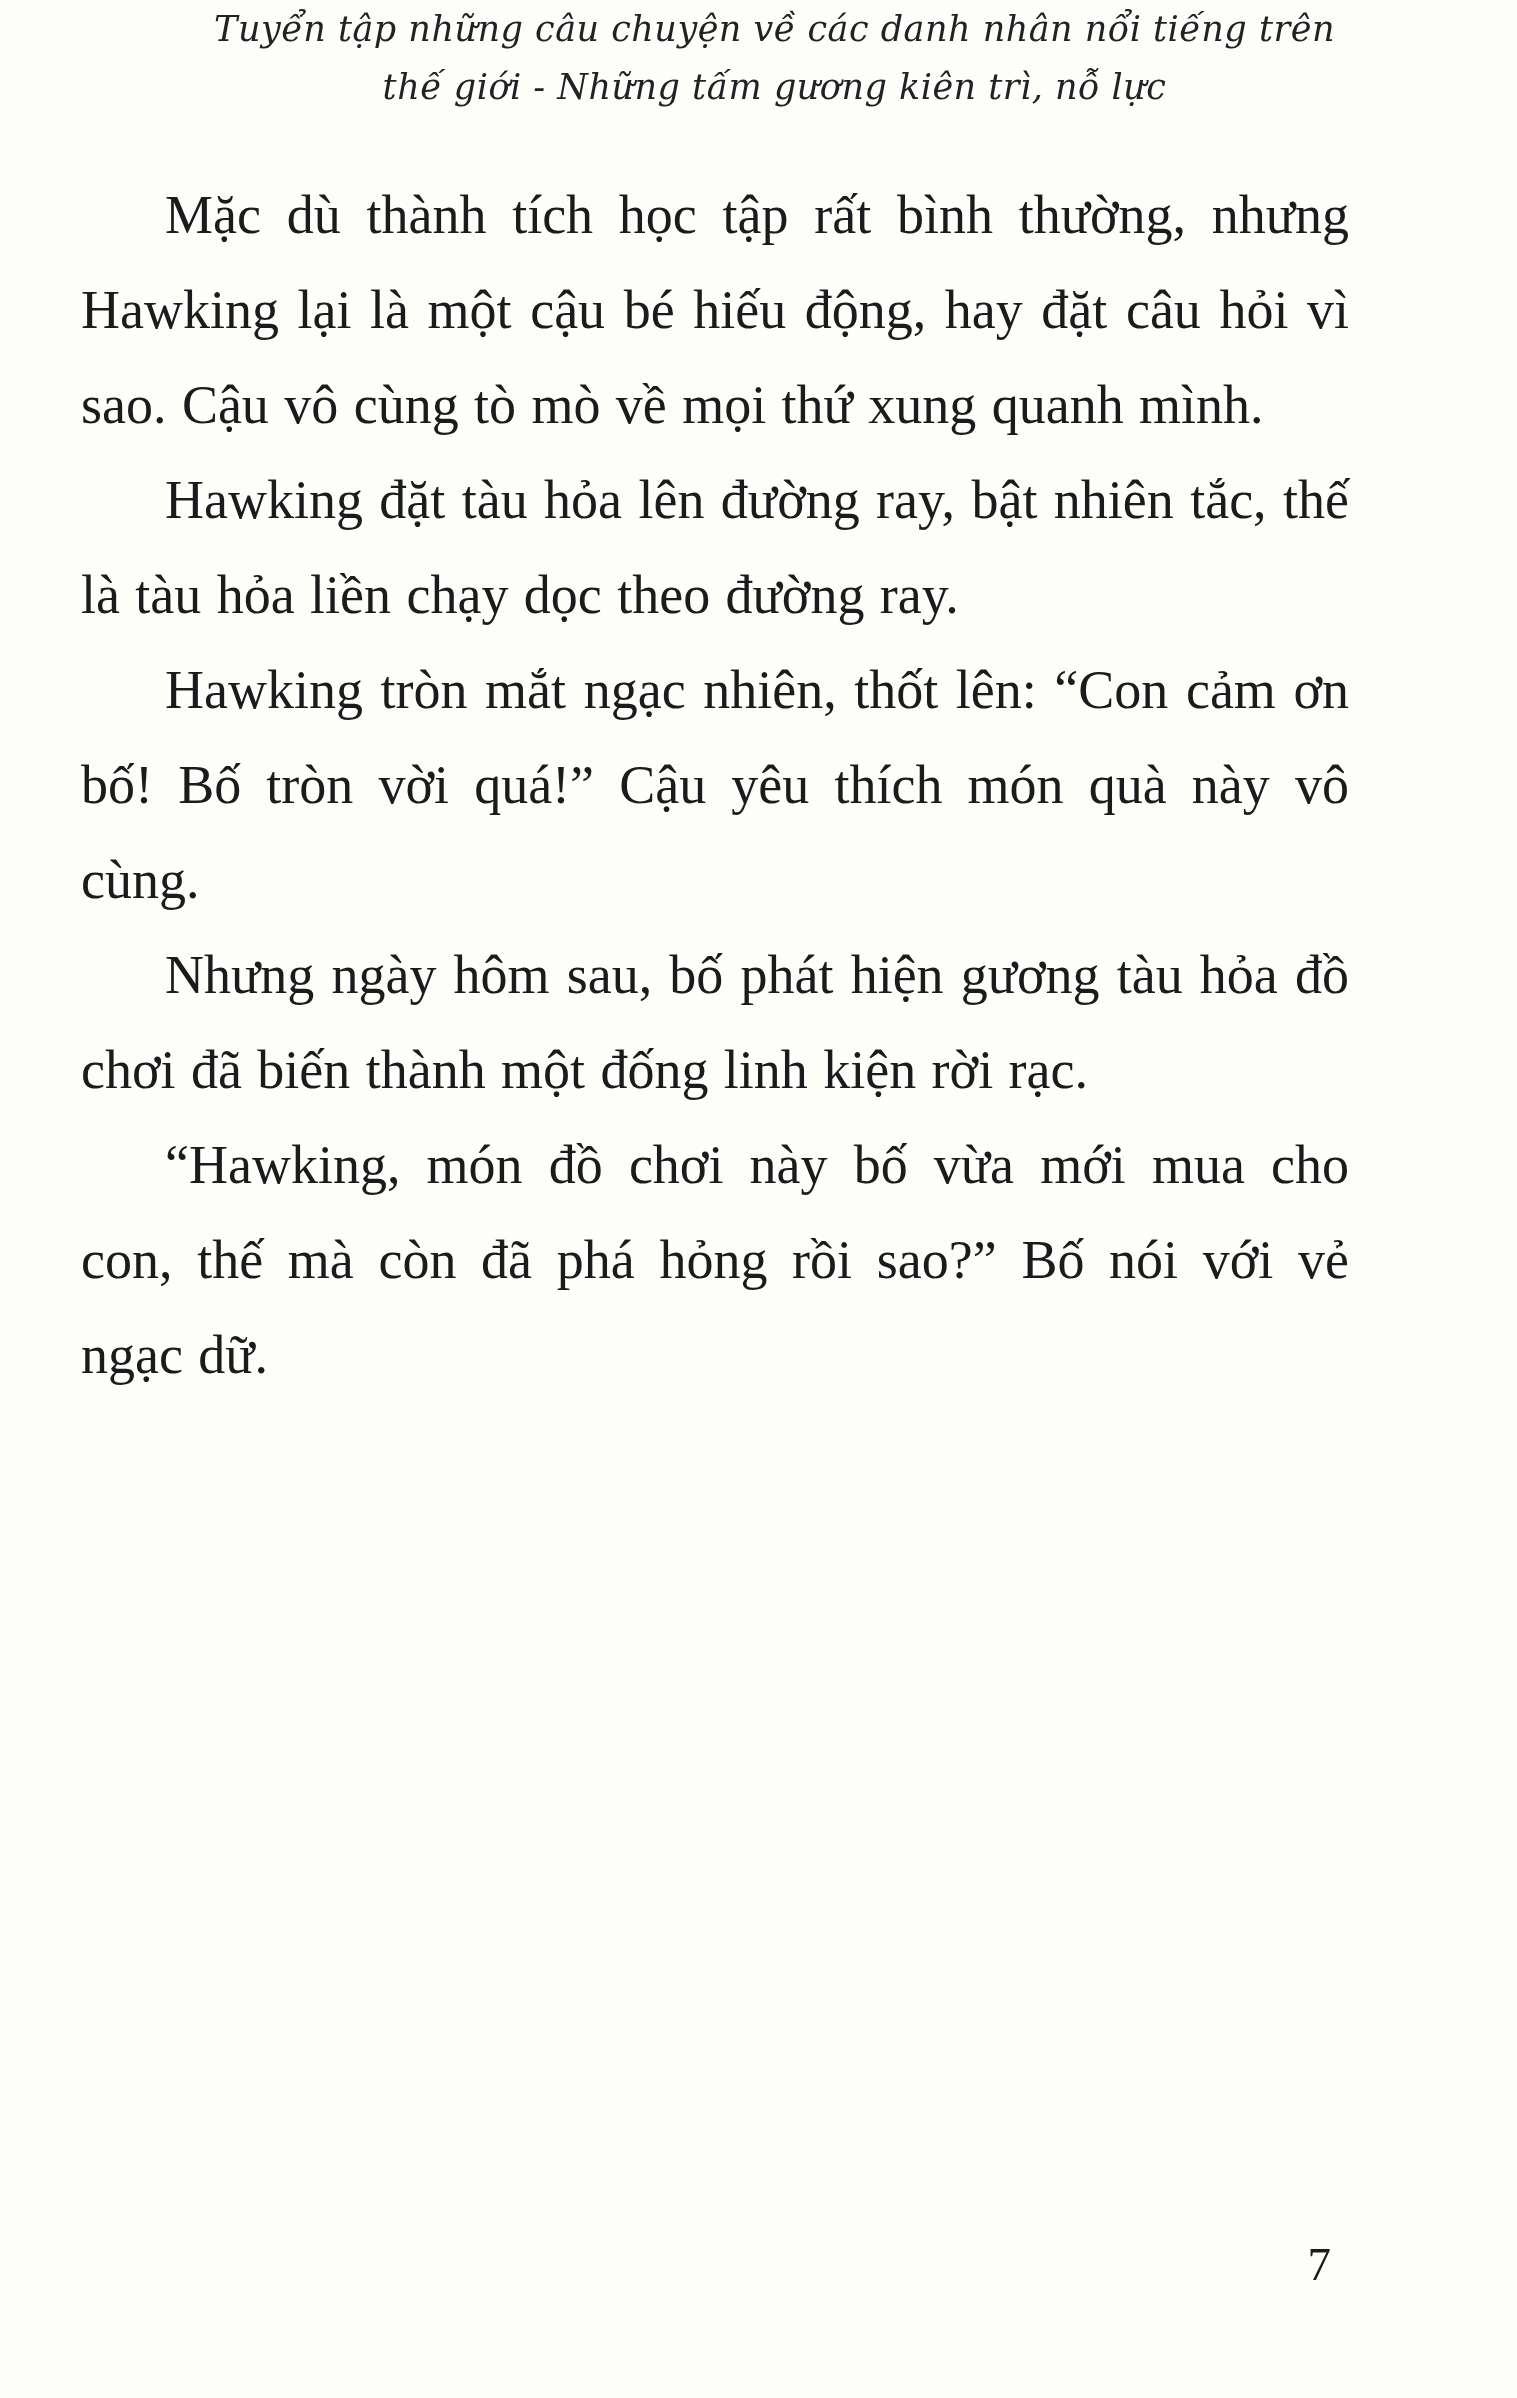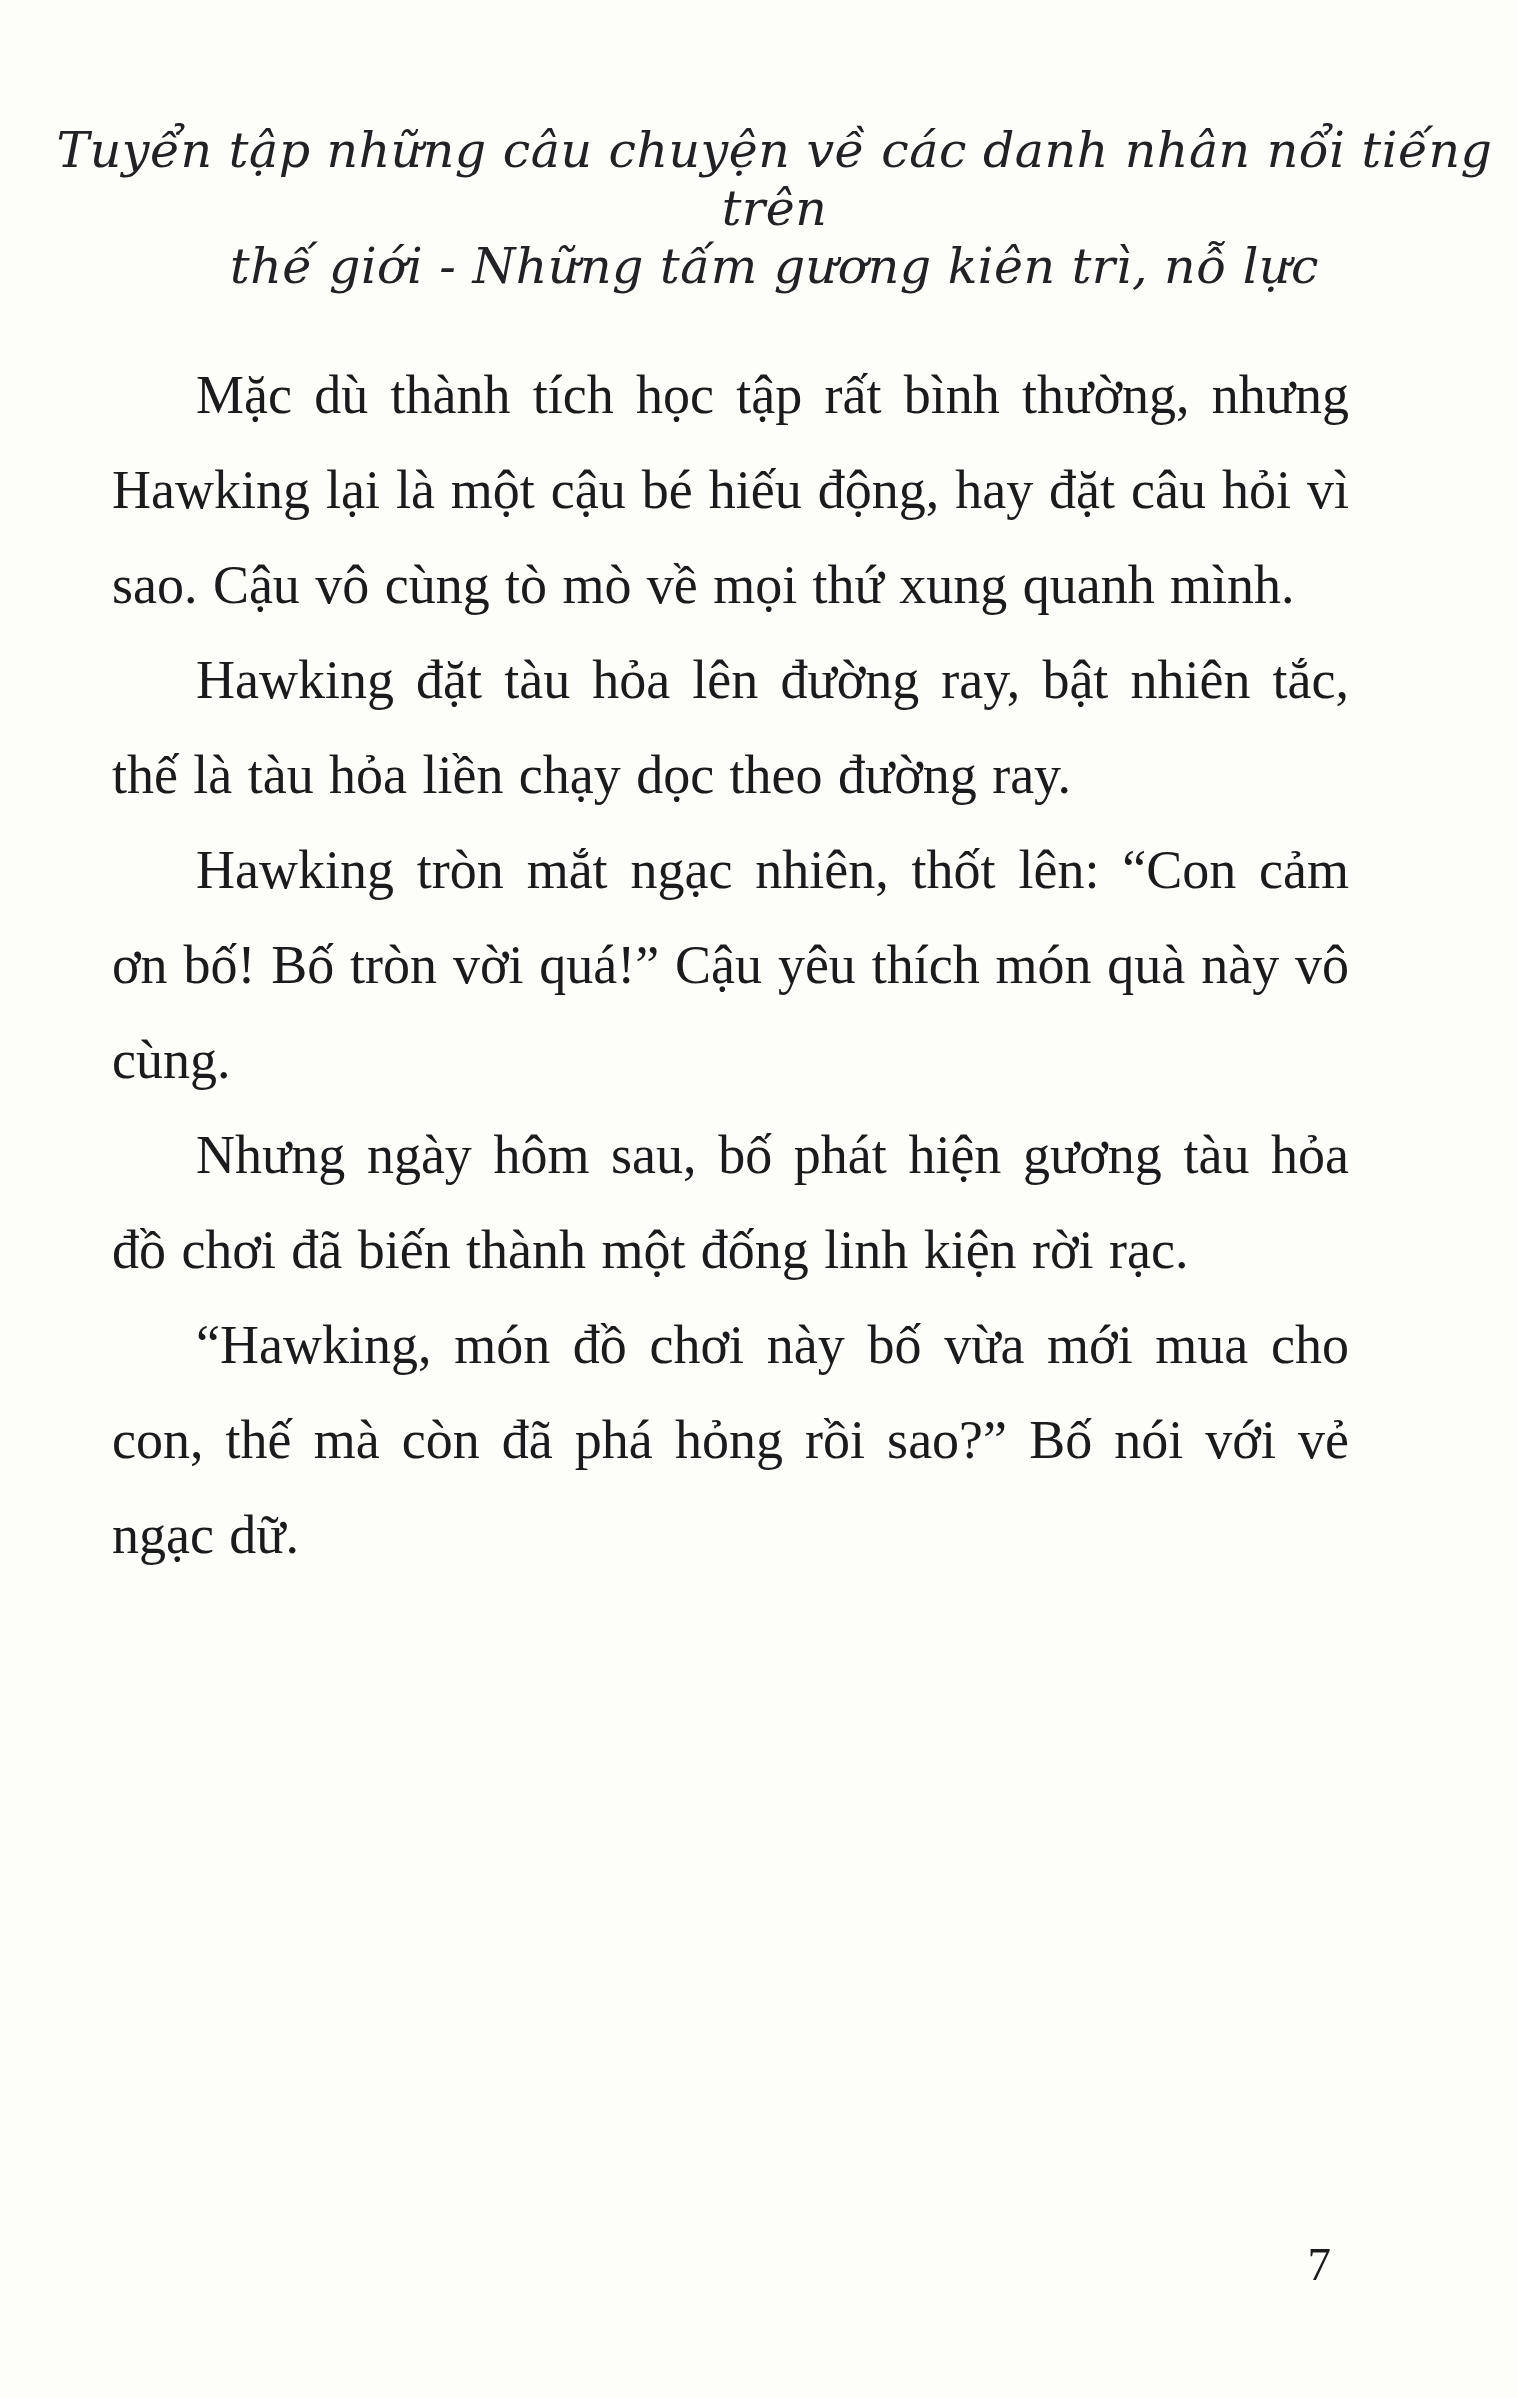--- a/index.html
+++ b/index.html
@@ -12,32 +12,31 @@
     width: 1518px;
     height: 2399px;
     margin: 0 auto;
     background: #fdfdfa;
     box-sizing: border-box;
     overflow: hidden;
     font-family: "Liberation Serif", "DejaVu Serif", serif;
     color: #1d1d1f;
   }
   .header {
-    margin-top: 122px;
     text-align: center;
     font-family: "DejaVu Serif", serif;
     font-style: italic;
-    font-size: 49px;
+    font-size: 35px;
     line-height: 58px;
     color: #222226;
     letter-spacing: 0.5px;
     padding-left: 31px;
   }
   .body-text {
-    margin: 52px 169px 0 112px;
+    margin: 52px 169px 0 81px;
     font-size: 54px;
     line-height: 95px;
     text-align: justify;
     color: #1b1b1e;
   }
   .body-text p {
     margin: 0;
     padding: 0;
     text-indent: 84px;
     word-spacing: 1.9px;

